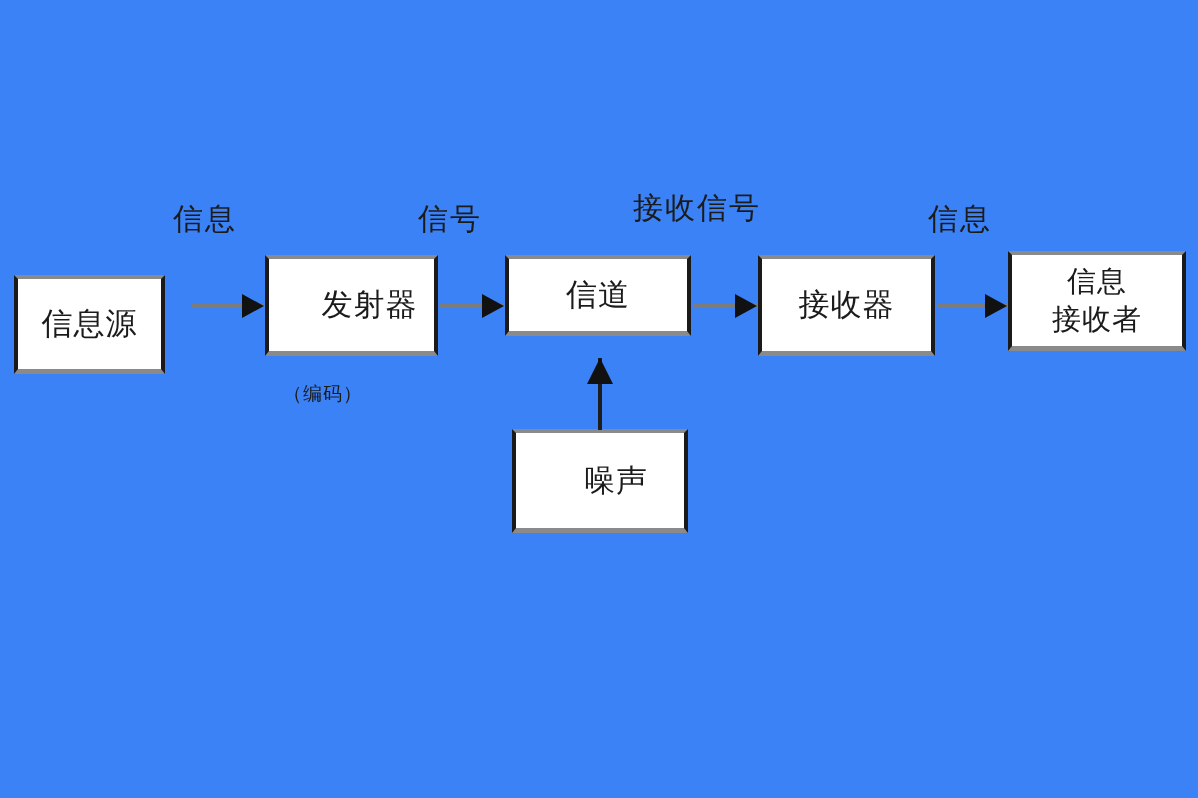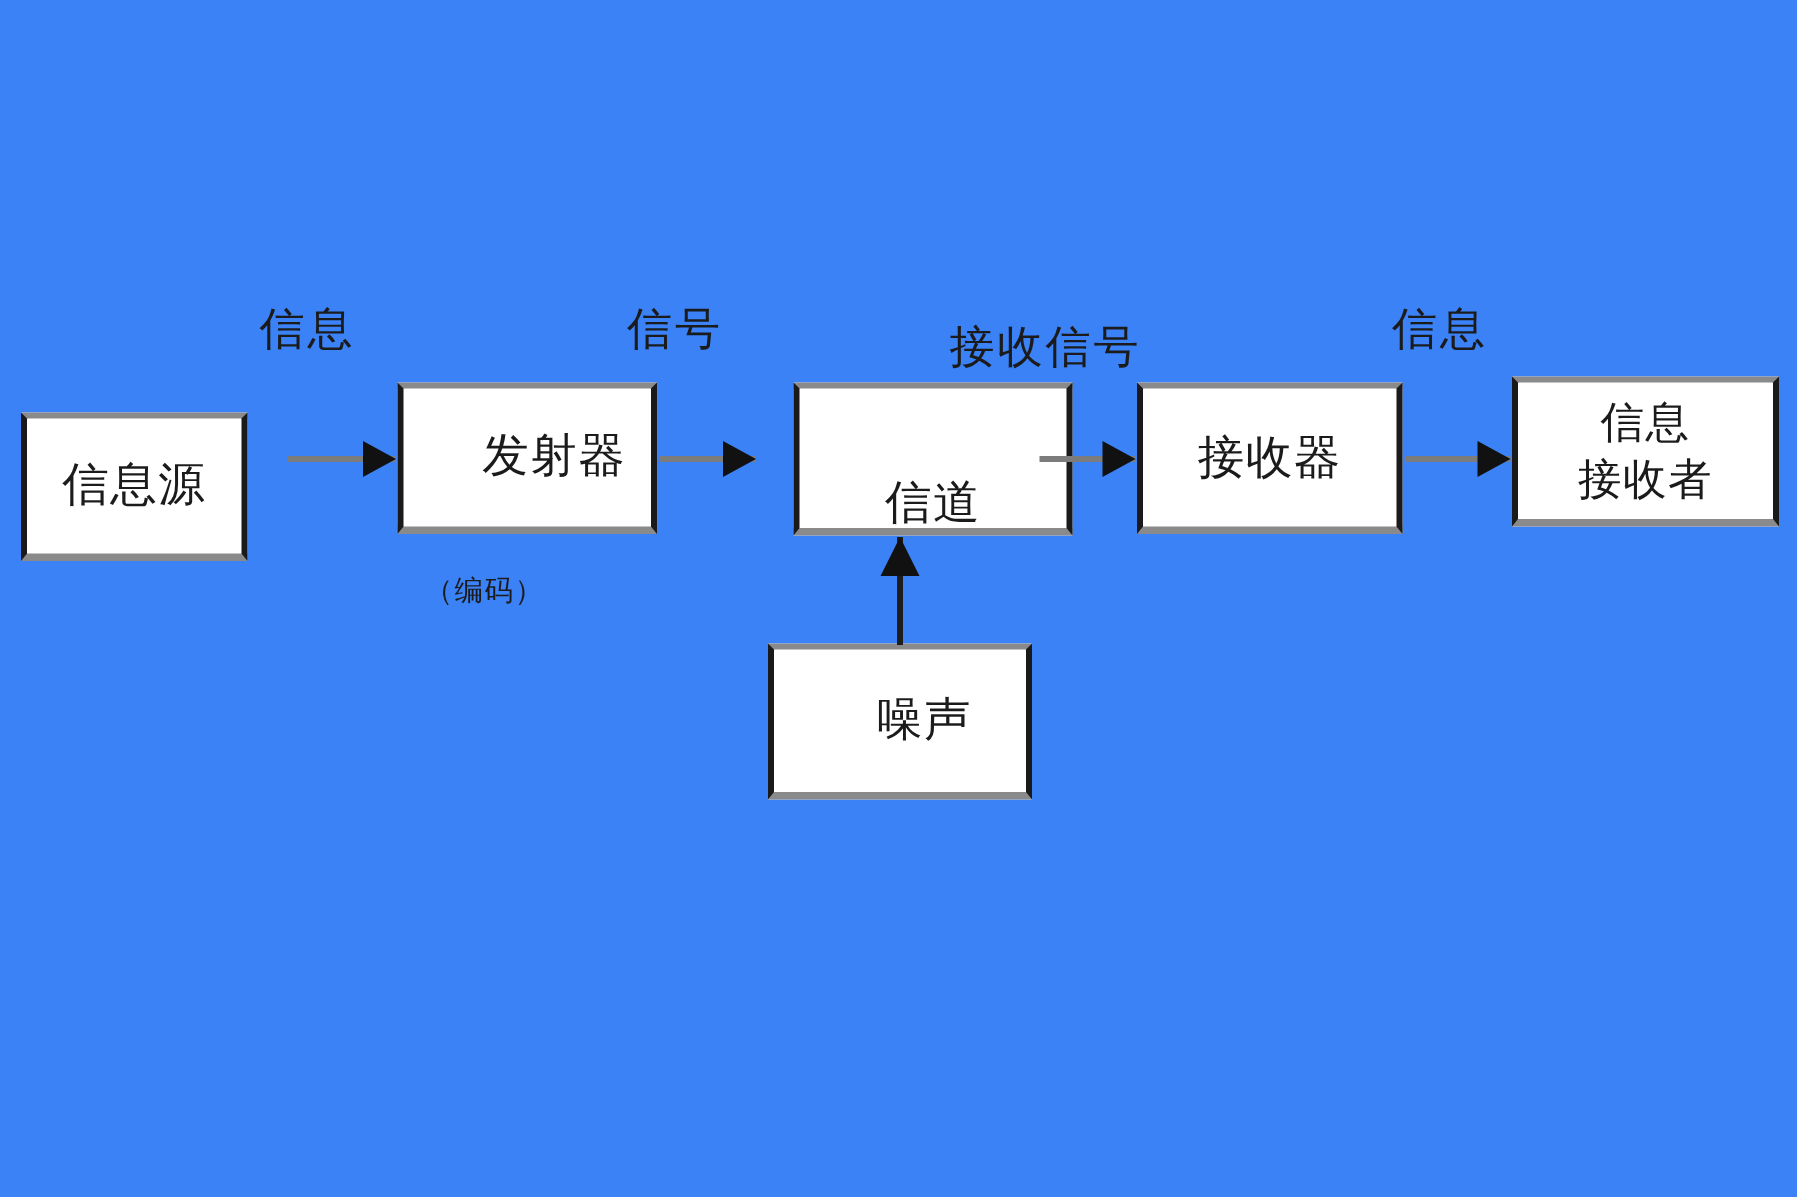--- a/index.html
+++ b/index.html
@@ -130,33 +130,33 @@
 </style>
 </head>
 <body>
 
 <div id="diagram-canvas">
 
   <div class="flow-label" style="left:173px; top:199px;">信息</div>
 
   <div class="flow-label" style="left:418px; top:199px;text-align:right;">信号</div>
 
-  <div class="flow-label" style="left:633px; top:211px;">接收信号</div>
+  <div class="flow-label" style="left:633px; top:188px;">接收信号</div>
 
   <div class="flow-label" style="left:928px; top:199px;">信息</div>
 
   <div class="node-box" style="left:14px; top:275px; width:151px; height:99px;">
     <span class="node-label">信息源</span>
   </div>
 
   <div class="node-box" style="left:265px; top:255px; width:173px; height:101px;padding-left:36px;">
     <span class="node-label">发射器</span>
   </div>
 
-  <div class="node-box" style="left:529px; top:255px; width:186px; height:102px;align-items:flex-end;">
+  <div class="node-box" style="left:505px; top:255px; width:186px; height:81px;">
     <span class="node-label">信道</span>
   </div>
 
   <div class="node-box" style="left:758px; top:255px; width:177px; height:101px;font-family:Liberation Serif, serif;">
     <span class="node-label">接收器</span>
   </div>
 
   <div class="node-box" style="left:1008px; top:251px; width:178px; height:100px;">
     <span class="node-label two-line">信息
 接收者</span>

